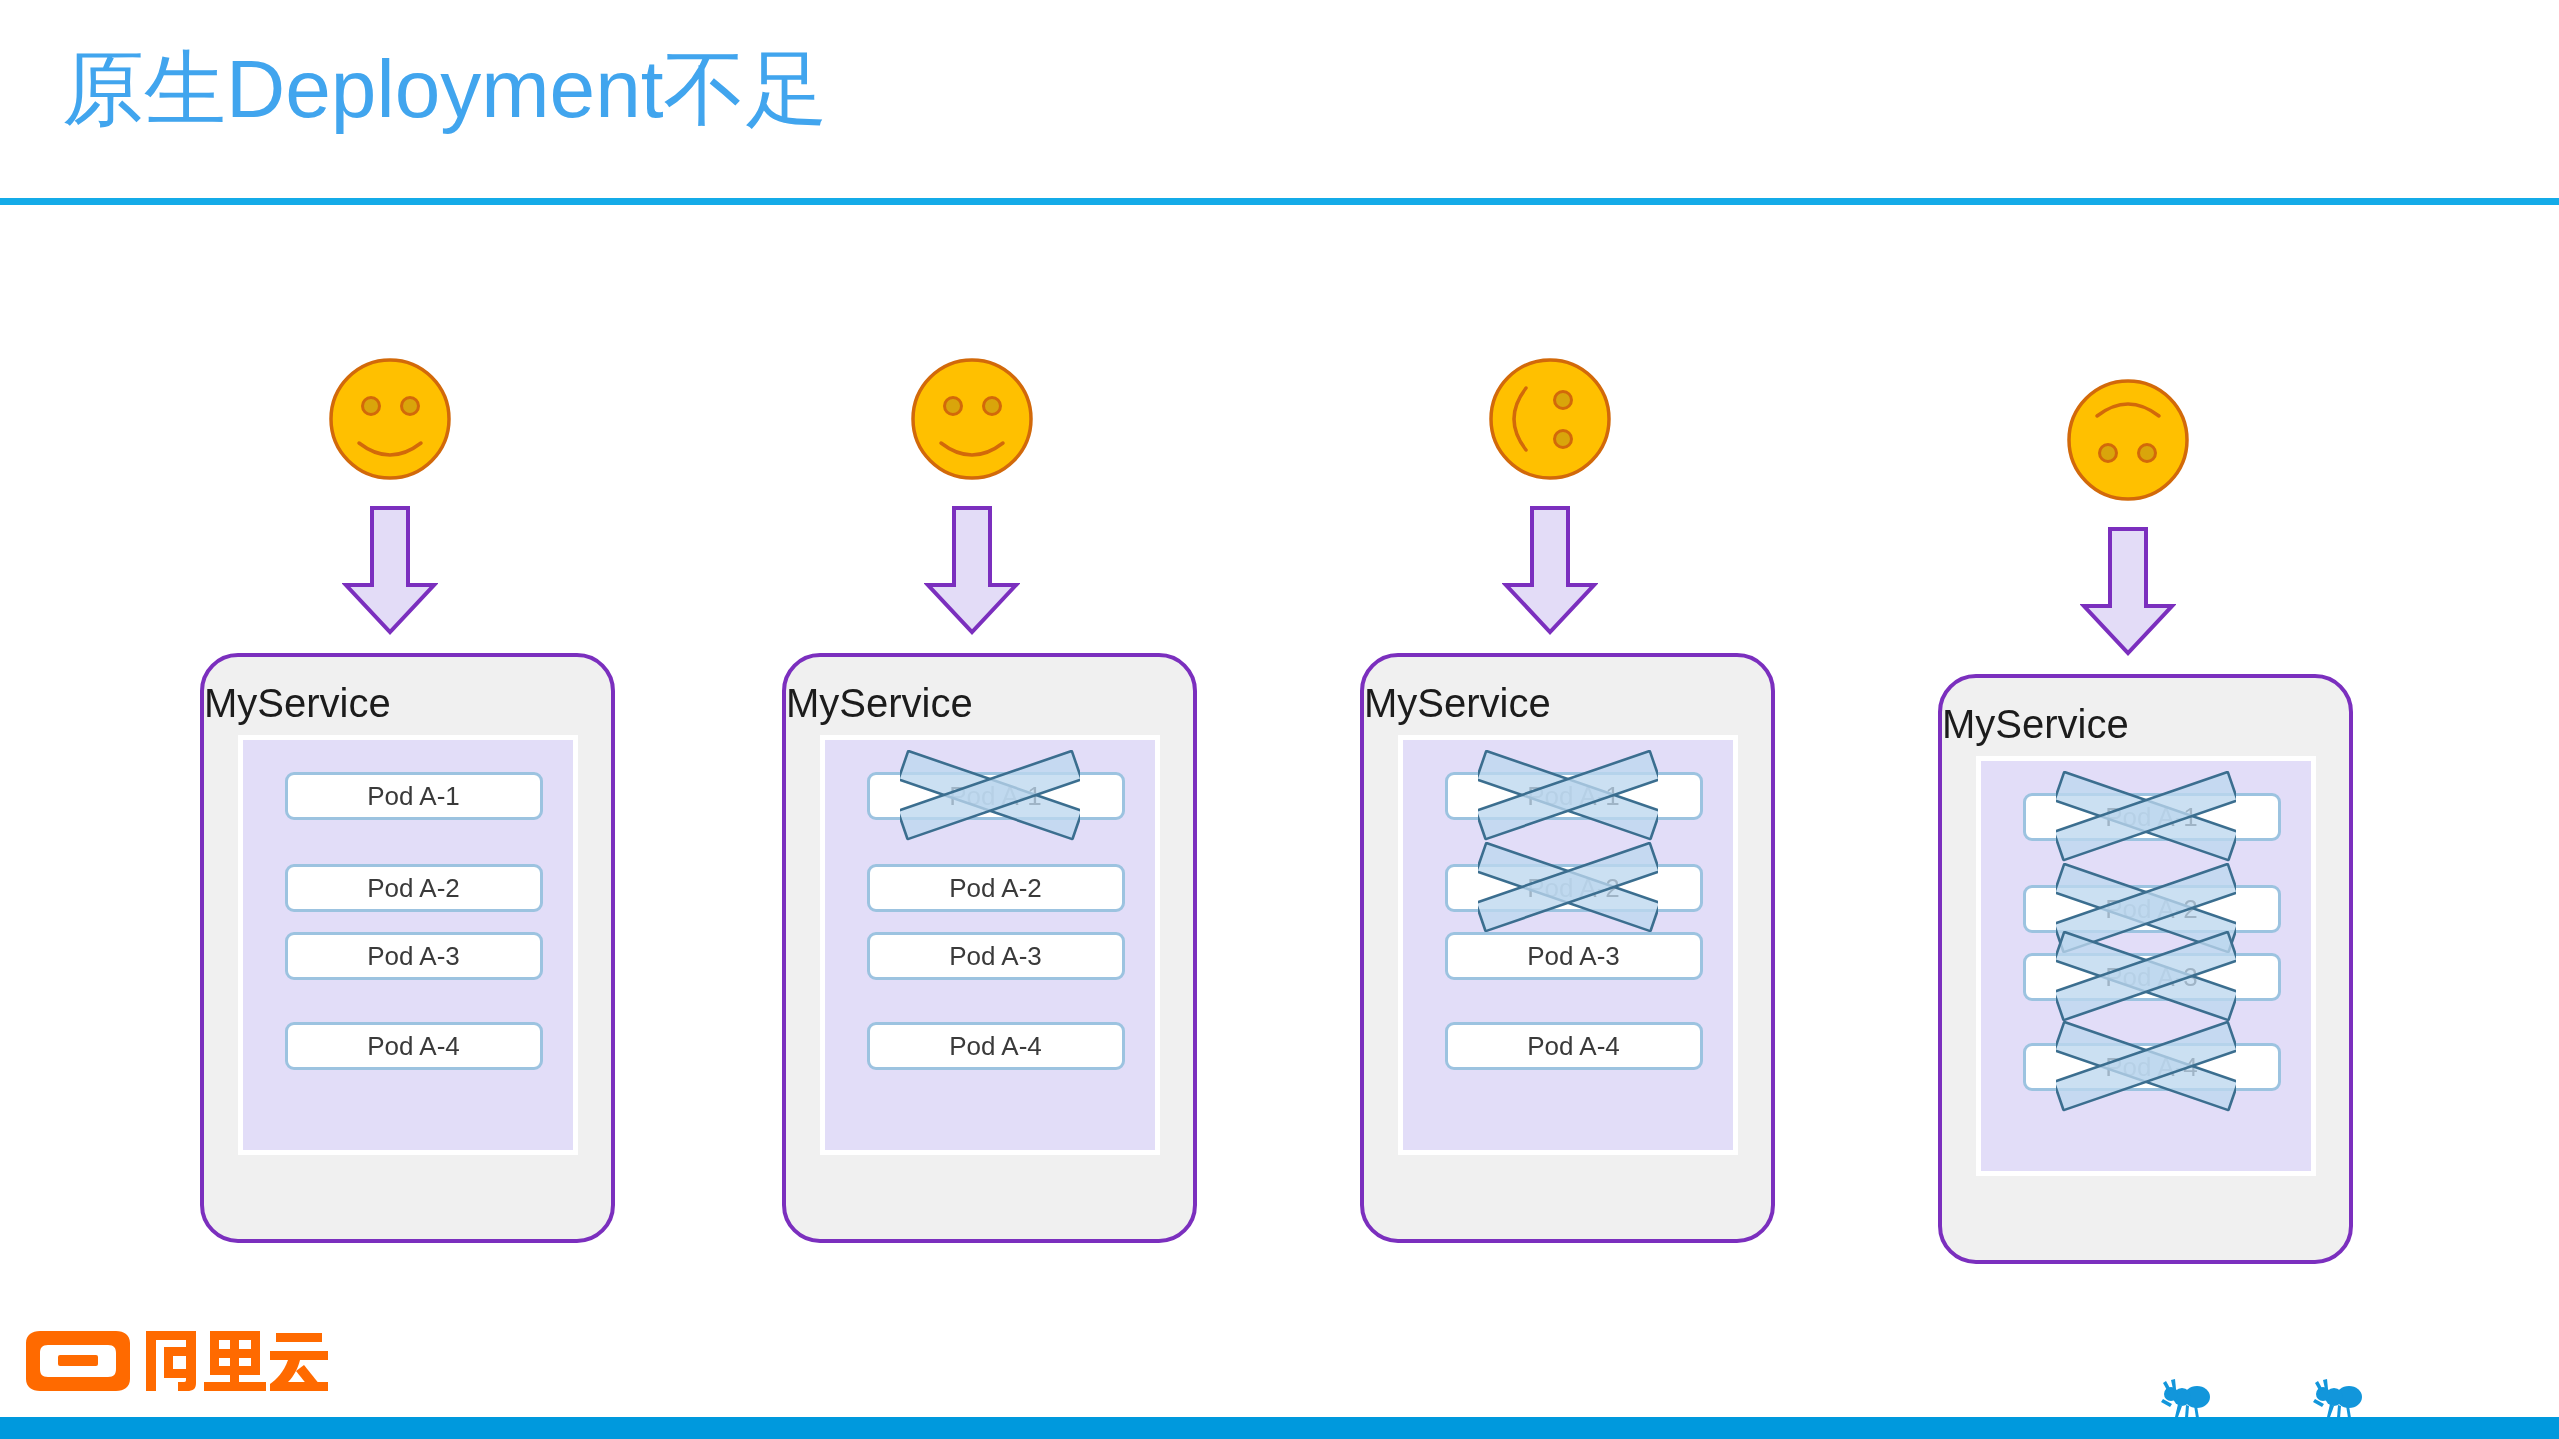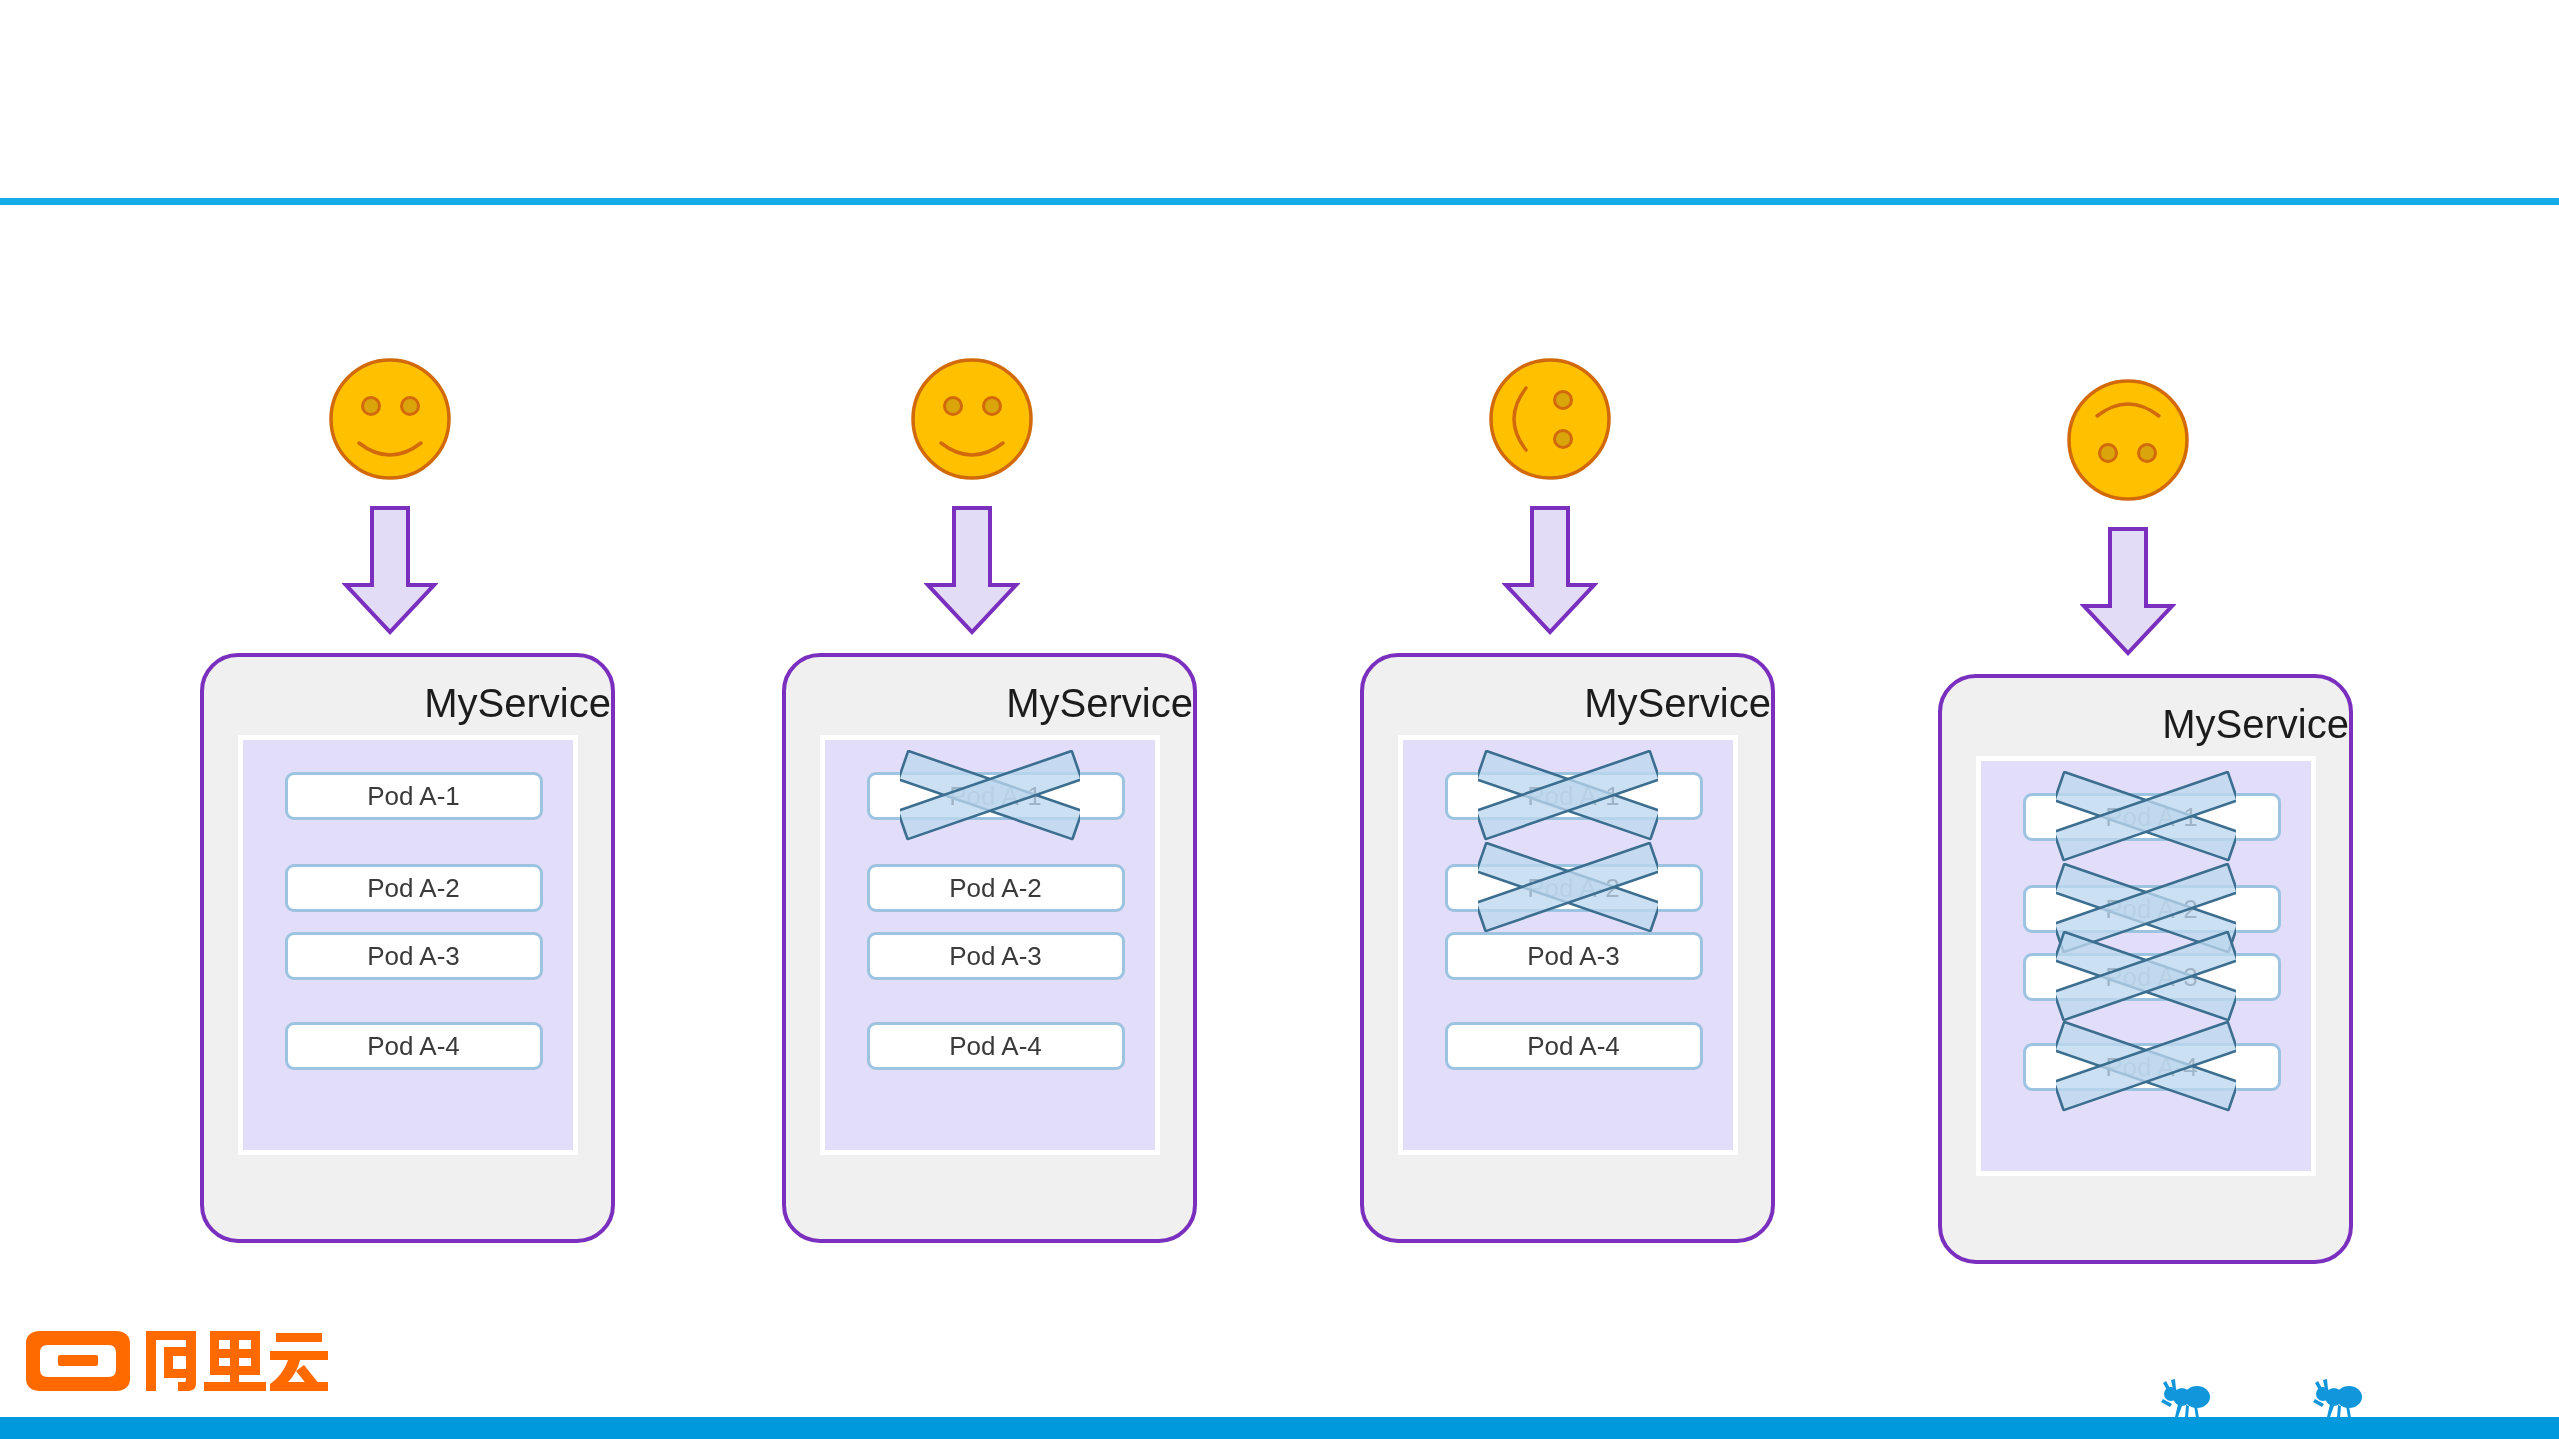--- a/index.html
+++ b/index.html
@@ -69,21 +69,21 @@
   .service-card {
     position: absolute;
     left: 20px;
     width: 415px;
     box-sizing: border-box;
     border: 4px solid #7B2FBE;
     border-radius: 38px;
     background: #F0F0F0;
   }
   .service-title {
-    text-align: right;
+    text-align: left;
     font-size: 40px;
     color: #1c1c1c;
     padding-top: 22px;
     padding-bottom: 8px;
     font-weight: 400;
     line-height: 1.2;
   }
   .pod-panel {
     position: relative;
     margin: 0 auto;
@@ -150,20 +150,21 @@
     width: 58px;
     height: 48px;
   }
   .ant svg { display: block; width: 58px; height: 48px; }
 </style>
 </head>
 <body>
 
 <div id="slide">
 
+  <div id="title">原生Deployment不足</div>
   <div id="title-rule"></div>
 
   <div id="columns-host">
       <div class="column" style="left: 180px;">
         <div class="smiley" style="top: 355px;">
           <svg viewBox="0 0 128 128" aria-hidden="true" style="transform:rotate(0deg);transform-origin:50% 50%;">
       <circle cx="64" cy="64" r="59" fill="#FFC000" stroke="#D2690A" stroke-width="3.5"></circle>
       <circle cx="45" cy="51" r="8.5" fill="#D9A50B" stroke="#D2690A" stroke-width="3"></circle>
       <circle cx="84" cy="51" r="8.5" fill="#D9A50B" stroke="#D2690A" stroke-width="3"></circle>
       <path d="M33 88 Q64 112 95 88" fill="none" stroke="#D2690A" stroke-width="3.5" stroke-linecap="round"></path>

